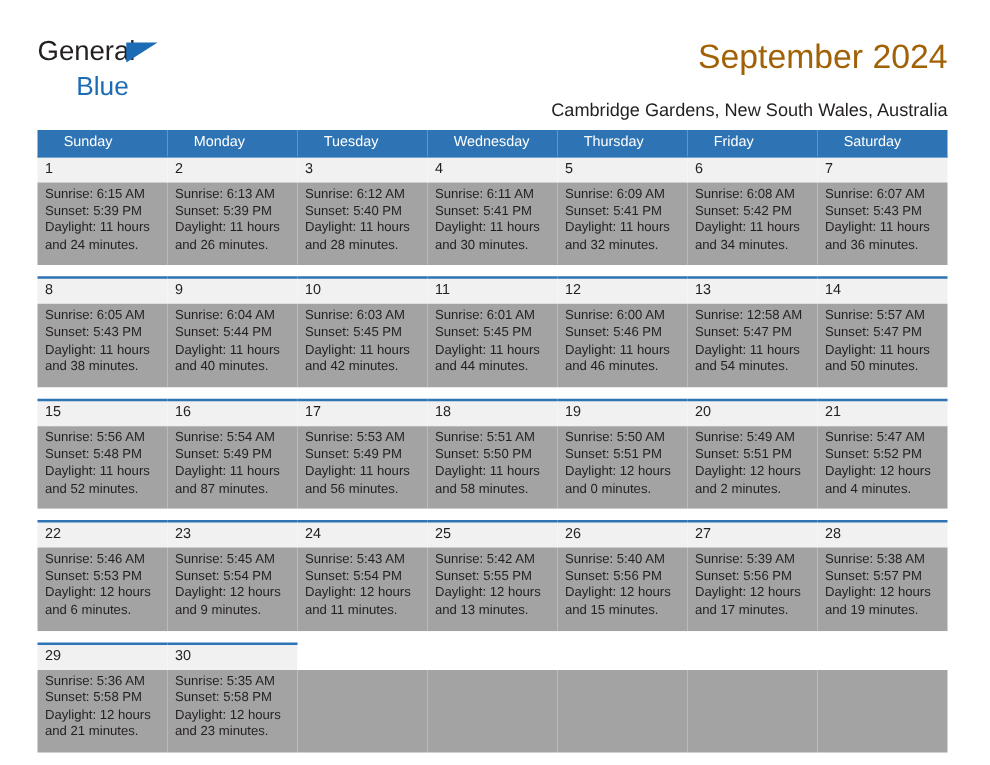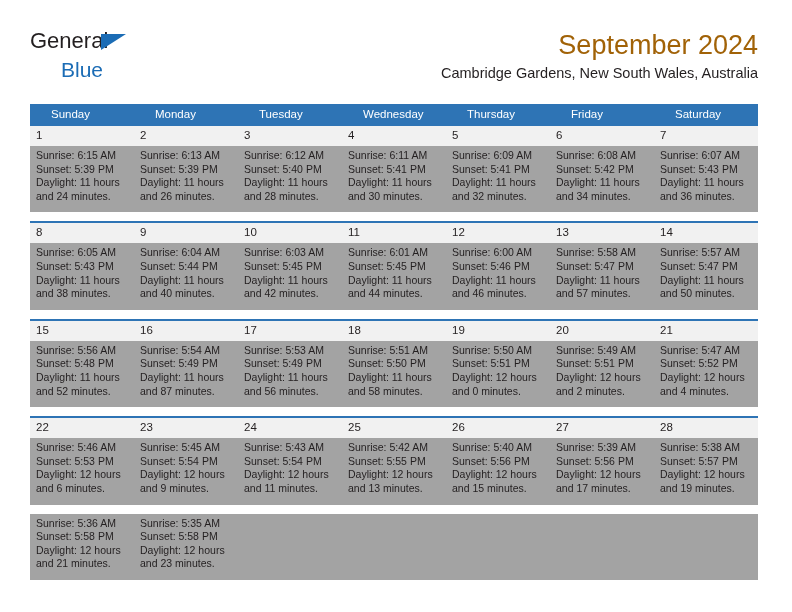--- a/index.html
+++ b/index.html
@@ -72,21 +72,21 @@
   .cal-title {
     font-size: 27px;
     color: #a16207;
     line-height: 34px;
     white-space: nowrap;
   }
   .cal-subtitle {
     font-size: 14.5px;
     color: #231f20;
     line-height: 22px;
-    margin-top: 0;
+    margin-top: 16px;
     white-space: nowrap;
   }
 
   
   .calendar {
     position: absolute;
     left: 30px;
     top: 104px;
     width: 728px;
     border-collapse: collapse;
@@ -275,24 +275,24 @@
           <span class="line">Daylight: 11 hours</span>
           <span class="line">and 44 minutes.</span>
         </td>
         <td>
           <span class="line">Sunrise: 6:00 AM</span>
           <span class="line">Sunset: 5:46 PM</span>
           <span class="line">Daylight: 11 hours</span>
           <span class="line">and 46 minutes.</span>
         </td>
         <td>
-          <span class="line">Sunrise: 5:58 AM</span>
+          <span class="line">Sunrise: 12:58 AM</span>
           <span class="line">Sunset: 5:47 PM</span>
           <span class="line">Daylight: 11 hours</span>
-          <span class="line">and 57 minutes.</span>
+          <span class="line">and 54 minutes.</span>
         </td>
         <td>
           <span class="line">Sunrise: 5:57 AM</span>
           <span class="line">Sunset: 5:47 PM</span>
           <span class="line">Daylight: 11 hours</span>
           <span class="line">and 50 minutes.</span>
         </td>
       </tr>
       <tr class="spacer-row">
           <td colspan="7"></td>
@@ -405,20 +405,29 @@
           <span class="line">Sunrise: 5:38 AM</span>
           <span class="line">Sunset: 5:57 PM</span>
           <span class="line">Daylight: 12 hours</span>
           <span class="line">and 19 minutes.</span>
         </td>
       </tr>
       <tr class="spacer-row">
           <td colspan="7"></td>
         </tr>
 
+      <tr class="daynum-row">
+        <td>29</td>
+        <td>30</td>
+        <td class="empty"></td>
+        <td class="empty"></td>
+        <td class="empty"></td>
+        <td class="empty"></td>
+        <td class="empty"></td>
+      </tr>
       <tr class="detail-row">
         <td>
           <span class="line">Sunrise: 5:36 AM</span>
           <span class="line">Sunset: 5:58 PM</span>
           <span class="line">Daylight: 12 hours</span>
           <span class="line">and 21 minutes.</span>
         </td>
         <td>
           <span class="line">Sunrise: 5:35 AM</span>
           <span class="line">Sunset: 5:58 PM</span>

